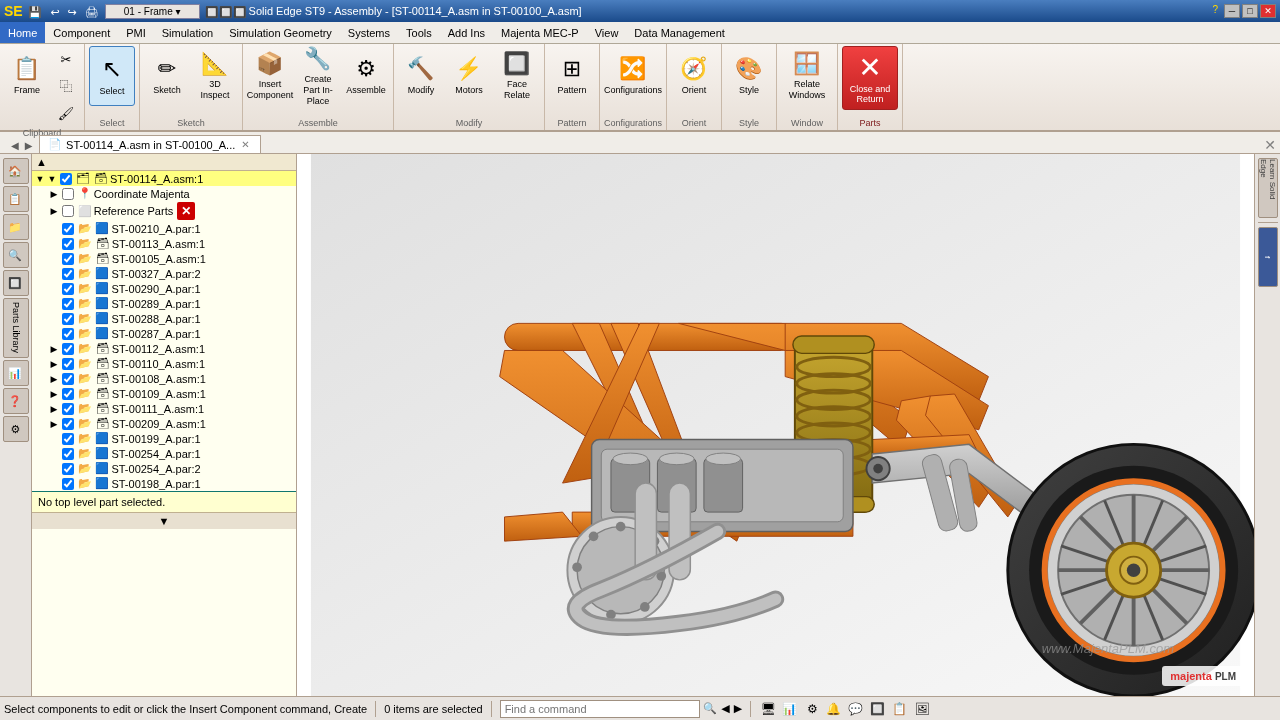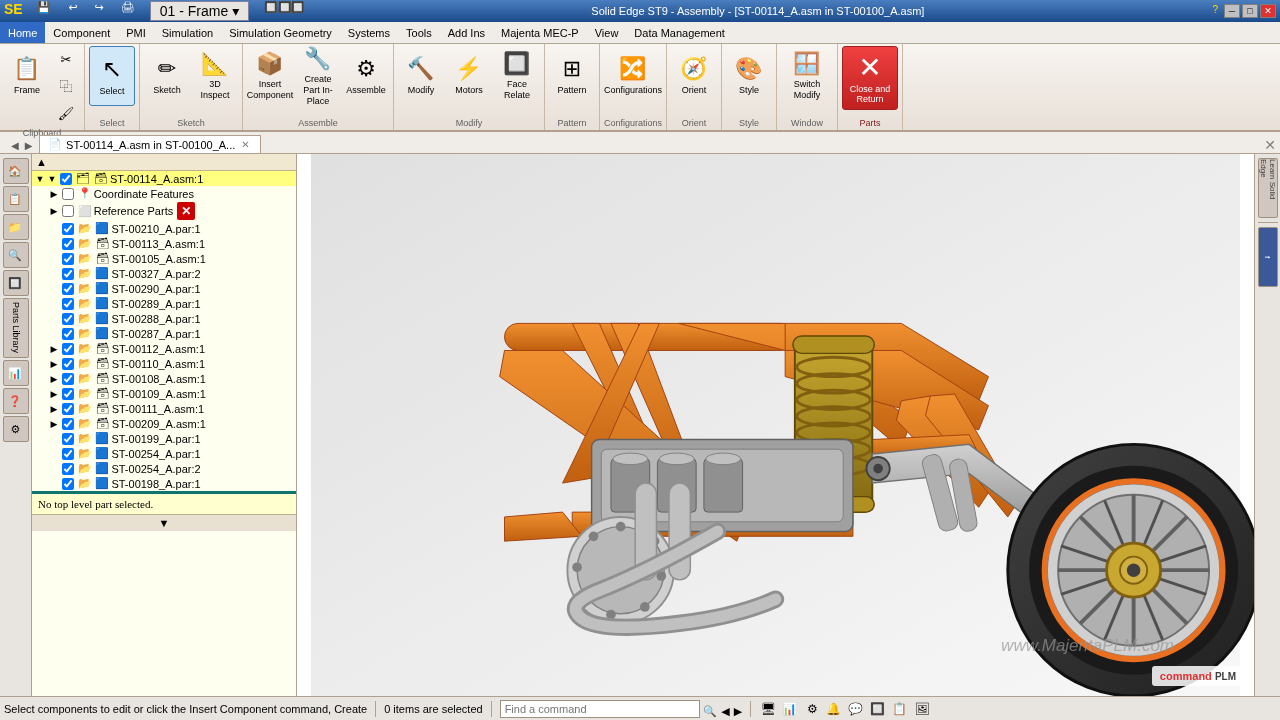--- a/index.html
+++ b/index.html
@@ -9,22 +9,22 @@
     #titlebar {
       height: 22px;
       background: linear-gradient(to bottom, #4a7ebf, #1a4a8a);
       display: flex;
       align-items: center;
       justify-content: space-between;
       padding: 0 4px;
       color: white;
       font-size: 11px;
     }
-    #titlebar-left { display: flex; align-items: flex-start; gap: 13px; }
-    #titlebar-title { flex: 1; text-align: center; font-size: 11px; }
+    #titlebar-left { display: flex; align-items: flex-end; gap: 4px; }
+    #titlebar-title { flex: 1; font-size: 11px; }
     #titlebar-controls { display: flex; gap: 2px; }
     .title-btn {
       width: 16px; height: 14px;
       background: #c0c0c0;
       border: 1px solid #808080;
       display: flex; align-items: center; justify-content: center;
       font-size: 9px; cursor: pointer; color: black;
     }
     .title-btn.close-btn { background: #e03030; color: white; }
 
@@ -267,21 +267,21 @@
       background: #e8e4e0;
       border-top: 1px solid #b0a090;
       display: flex;
       align-items: center;
       padding: 0 4px;
       font-size: 11px;
       gap: 8px;
     }
     .status-section {
       display: flex;
-      align-items: flex-end;
+      align-items: center;
       gap: 4px;
     }
     .status-divider {
       width: 1px;
       height: 16px;
       background: #b0a090;
     }
     #cmd-input {
       width: 200px;
       height: 18px;
@@ -299,21 +299,21 @@
       cursor: pointer;
       font-size: 12px;
     }
 
     
     #watermark {
       position: absolute;
       bottom: 40px;
       right: 80px;
       color: rgba(150,150,150,0.7);
-      font-size: 17px;
+      font-size: 13px;
       font-style: italic;
       pointer-events: none;
       z-index: 5;
     }
     #majenta-logo {
       position: absolute;
       bottom: 10px;
       right: 10px;
       background: rgba(255,255,255,0.85);
       padding: 4px 8px;
@@ -361,21 +361,21 @@
 <body>
 
 <div id="titlebar">
   <div id="titlebar-left">
     <span style="font-size:14px; font-weight:bold; color:#ffd700;">SE</span>
 
     <span style="font-size:11px; padding:0 2px; cursor:pointer;">💾</span>
     <span style="font-size:11px; padding:0 2px; cursor:pointer;">↩</span>
     <span style="font-size:11px; padding:0 2px; cursor:pointer;">↪</span>
     <span style="font-size:11px; padding:0 2px; cursor:pointer;">🖨</span>
-    <span style="background:#e8e4e0; color:black; padding:1px 9px; font-size:14px; border:1px solid #8080a0;">01 - Frame ▾</span>
+    <span style="background:#e8e4e0; color:black; padding:1px 18px; font-size:10px; border:1px solid #8080a0;">01 - Frame ▾</span>
     <span style="font-size:11px; padding:0 2px;">🔲🔲🔲</span>
   </div>
   <div id="titlebar-title">Solid Edge ST9 - Assembly - [ST-00114_A.asm in ST-00100_A.asm]</div>
   <div id="titlebar-controls">
     <span style="font-size:10px; padding:0 4px; cursor:pointer; color:#ffd700;">?</span>
     <div class="title-btn">─</div>
     <div class="title-btn">□</div>
     <div class="title-btn close-btn">✕</div>
   </div>
 </div>
@@ -516,21 +516,21 @@
         <span>Style</span>
       </div>
     </div>
     <div class="ribbon-group-label">Style</div>
   </div>
 
   <div class="ribbon-group">
     <div class="ribbon-buttons-row">
       <div class="ribbon-btn-large" style="width:52px;">
         <span class="btn-icon">🪟</span>
-        <span>Switch Modify</span>
+        <span>Relate Windows</span>
       </div>
     </div>
     <div class="ribbon-group-label">Window</div>
   </div>
 
   <div class="ribbon-group">
     <div class="ribbon-buttons-row">
       <div class="ribbon-btn-close-return">
         <span class="btn-icon" style="font-size:28px; color:white;">✕</span>
         <span style="font-size:9px; line-height:1.1;">Close and Return</span>
@@ -580,21 +580,21 @@
       <input type="checkbox" class="tree-checkbox" checked="" style="">
       <span class="tree-icon">🗂</span>
       <span class="tree-icon">🗃</span>
       <span class="tree-label">ST-00114_A.asm:1</span>
     </div>
 
     <div class="tree-item tree-indent-1">
       <span class="tree-expand">▶</span>
       <input type="checkbox" class="tree-checkbox" style="">
       <span class="tree-icon">📍</span>
-      <span class="tree-label">Coordinate Features</span>
+      <span class="tree-label">Coordinate Majenta</span>
     </div>
 
     <div class="tree-item tree-indent-1">
       <span class="tree-expand">▶</span>
       <input type="checkbox" class="tree-checkbox" style="">
       <span class="tree-icon">⬜</span>
       <span class="tree-label">Reference Parts</span>
       <span class="red-x-badge">✕</span>
     </div>
 
@@ -735,21 +735,21 @@
     </div>
 
     <div class="tree-item tree-indent-1">
       <span class="tree-expand">&nbsp;</span>
       <input type="checkbox" class="tree-checkbox" checked="" style="">
       <span class="tree-icon">📂</span>
       <span class="tree-icon">🟦</span>
       <span class="tree-label">ST-00198_A.par:1</span>
     </div>
 
-    <div style="padding: 4px 6px; background: #ffffd0; border-top: 3px solid #0f766e; font-size: 11px; font-family: Liberation Serif, serif;">
+    <div style="padding: 4px 6px; background: #ffffd0; border-top: 1px solid #0f766e; font-size: 11px;">
       <span>No top level part selected.</span>
     </div>
 
     <div class="tree-collapse-btn">
       <span>▼</span>
     </div>
   </div>
 
   <div id="viewport">
 
@@ -881,21 +881,21 @@
 
       <path d="M 420 390 Q 350 430 300 450 Q 260 465 280 480 Q 300 495 380 485 Q 440 478 480 460" fill="none" stroke="#909090" stroke-width="18" stroke-linecap="round"></path>
       <path d="M 420 390 Q 350 430 300 450 Q 260 465 280 480 Q 300 495 380 485 Q 440 478 480 460" fill="none" stroke="#c0c0c0" stroke-width="12" stroke-linecap="round"></path>
     </svg>
 
     <div id="watermark">
       <span>www.MajentaPLM.com</span>
     </div>
 
     <div id="majenta-logo">
-      <span style="color:#e03030; font-weight:bold;">command</span>
+      <span style="color:#e03030; font-weight:bold;">majenta</span>
       <span style="color:#404040; font-weight:bold; font-size:10px;margin-top:24px;"> PLM</span>
     </div>
   </div>
 
   <div id="right-sidebar">
     <div class="right-panel-btn">Learn Solid Edge</div>
     <div style="width:20px; height:1px; background:#b0a090; margin:2px 0;"></div>
     <div class="right-panel-btn" style="background:#3b5998; color:white;">f</div>
   </div>
 </div>

